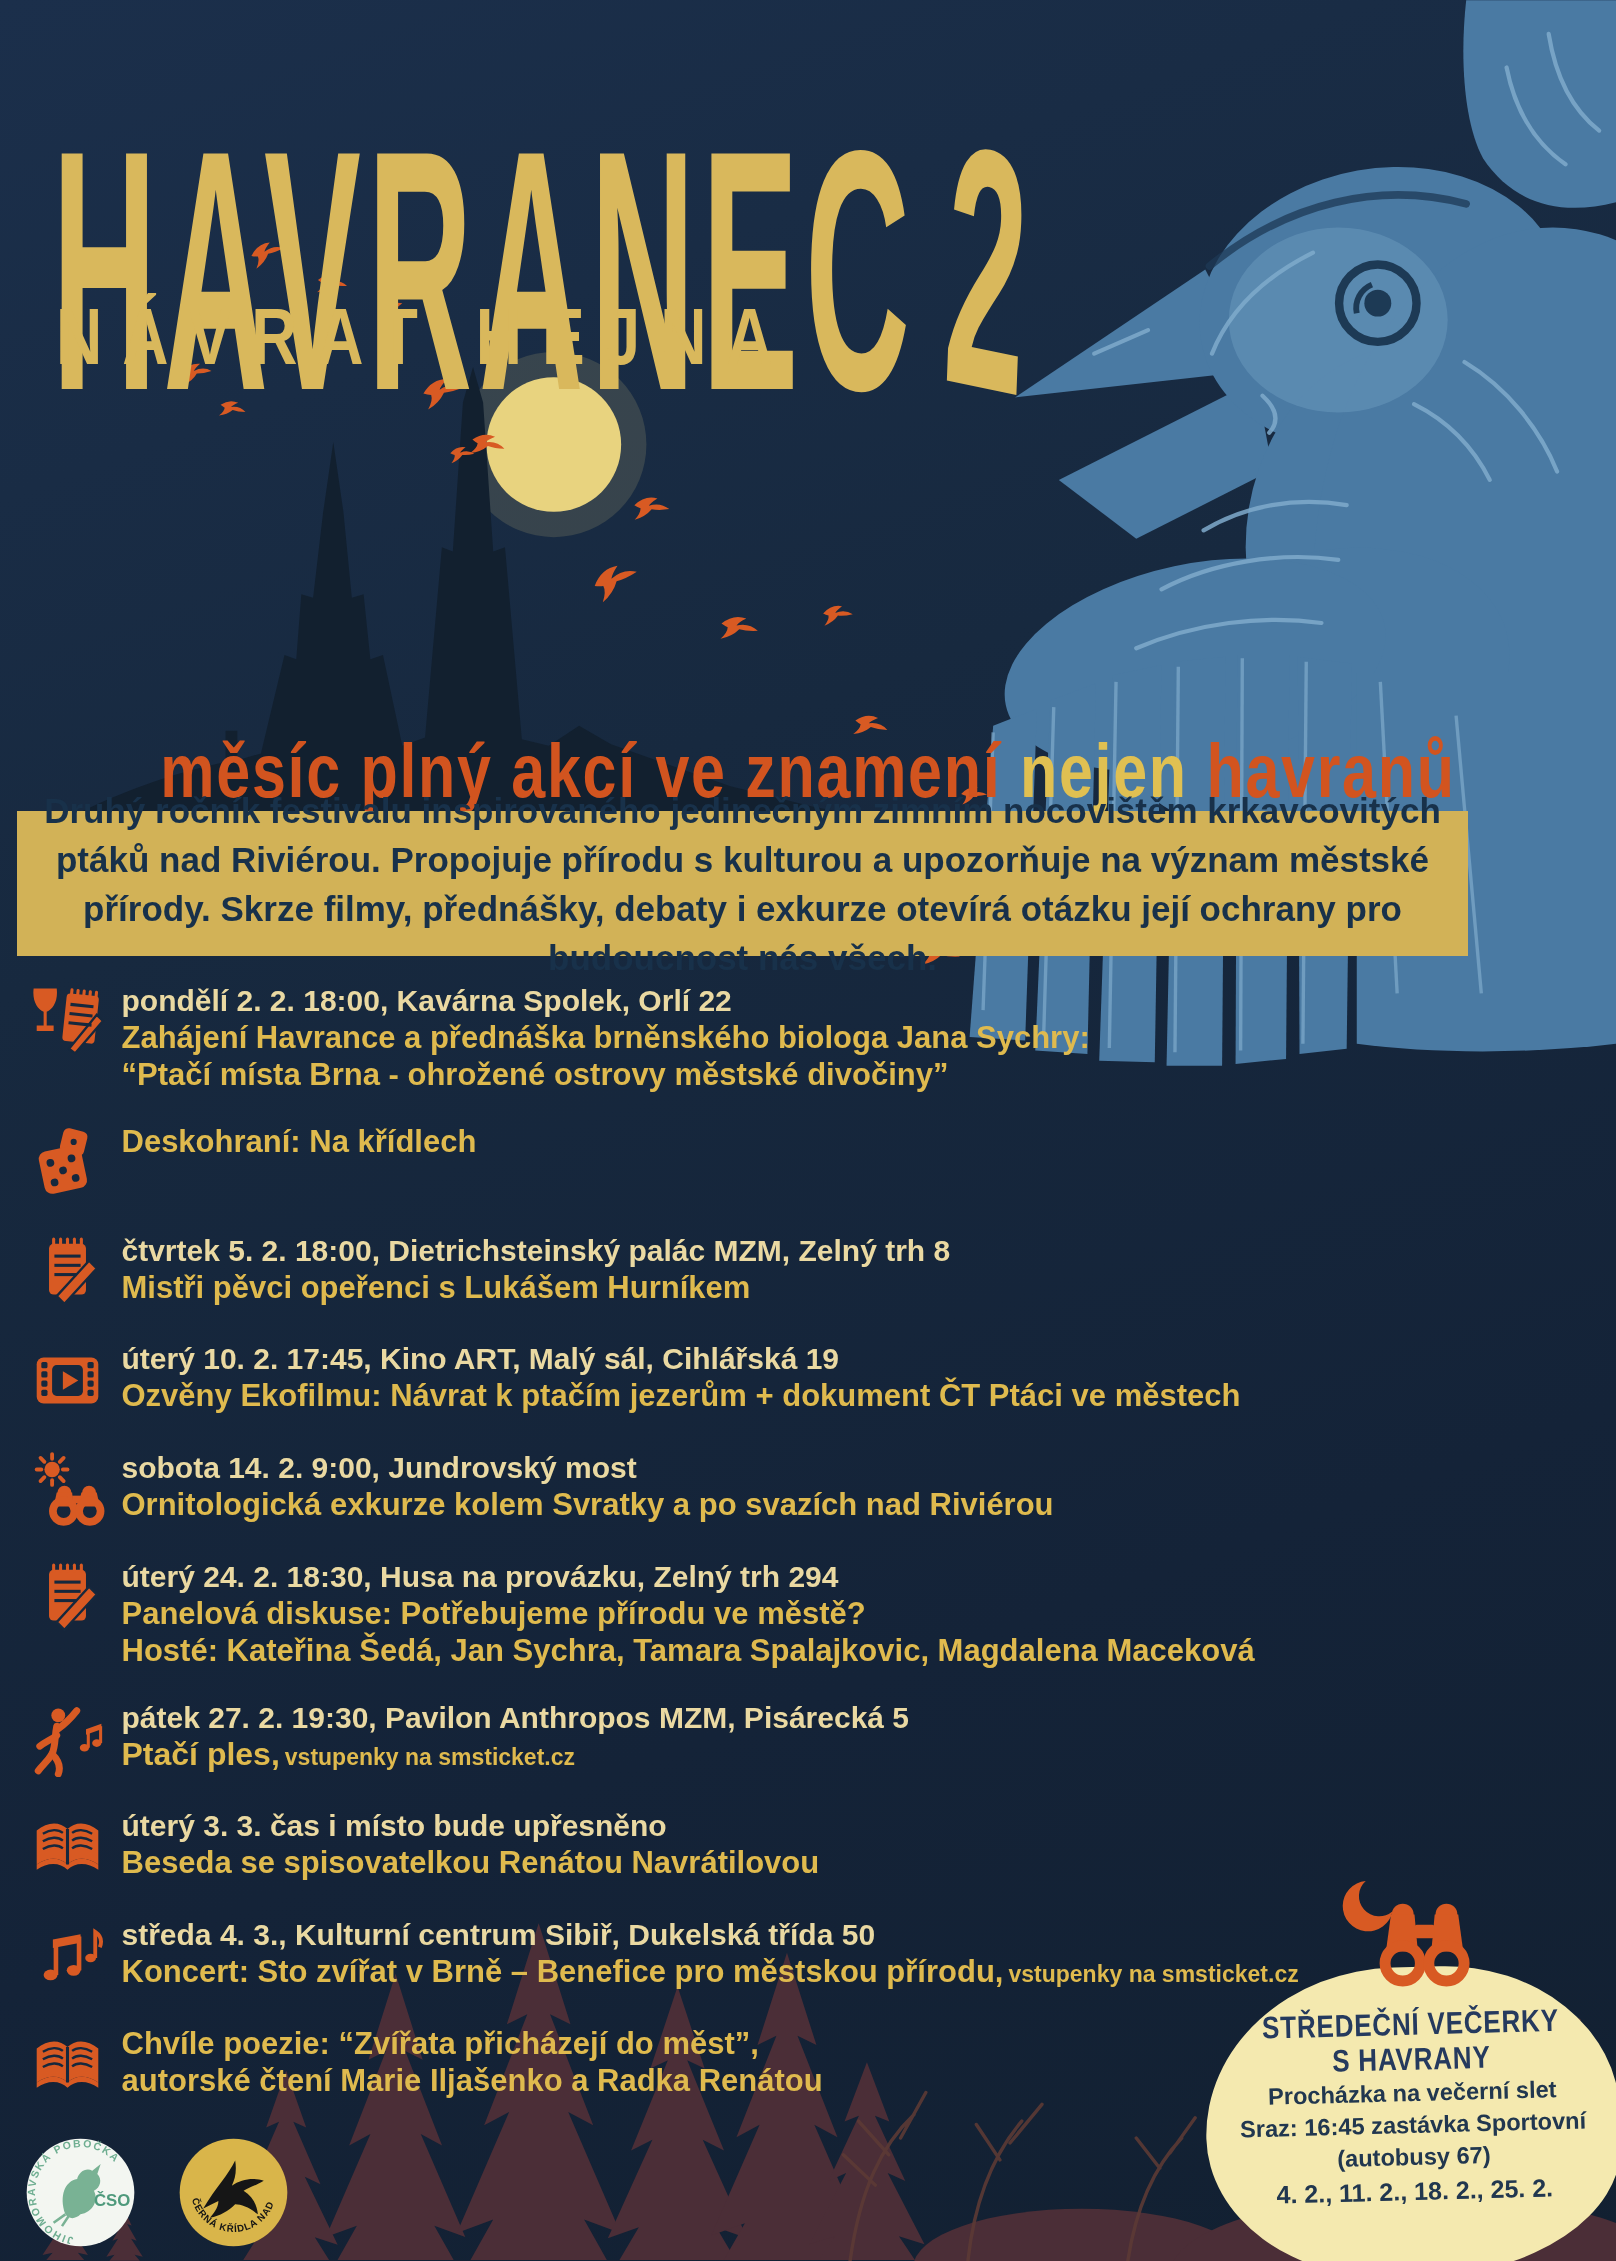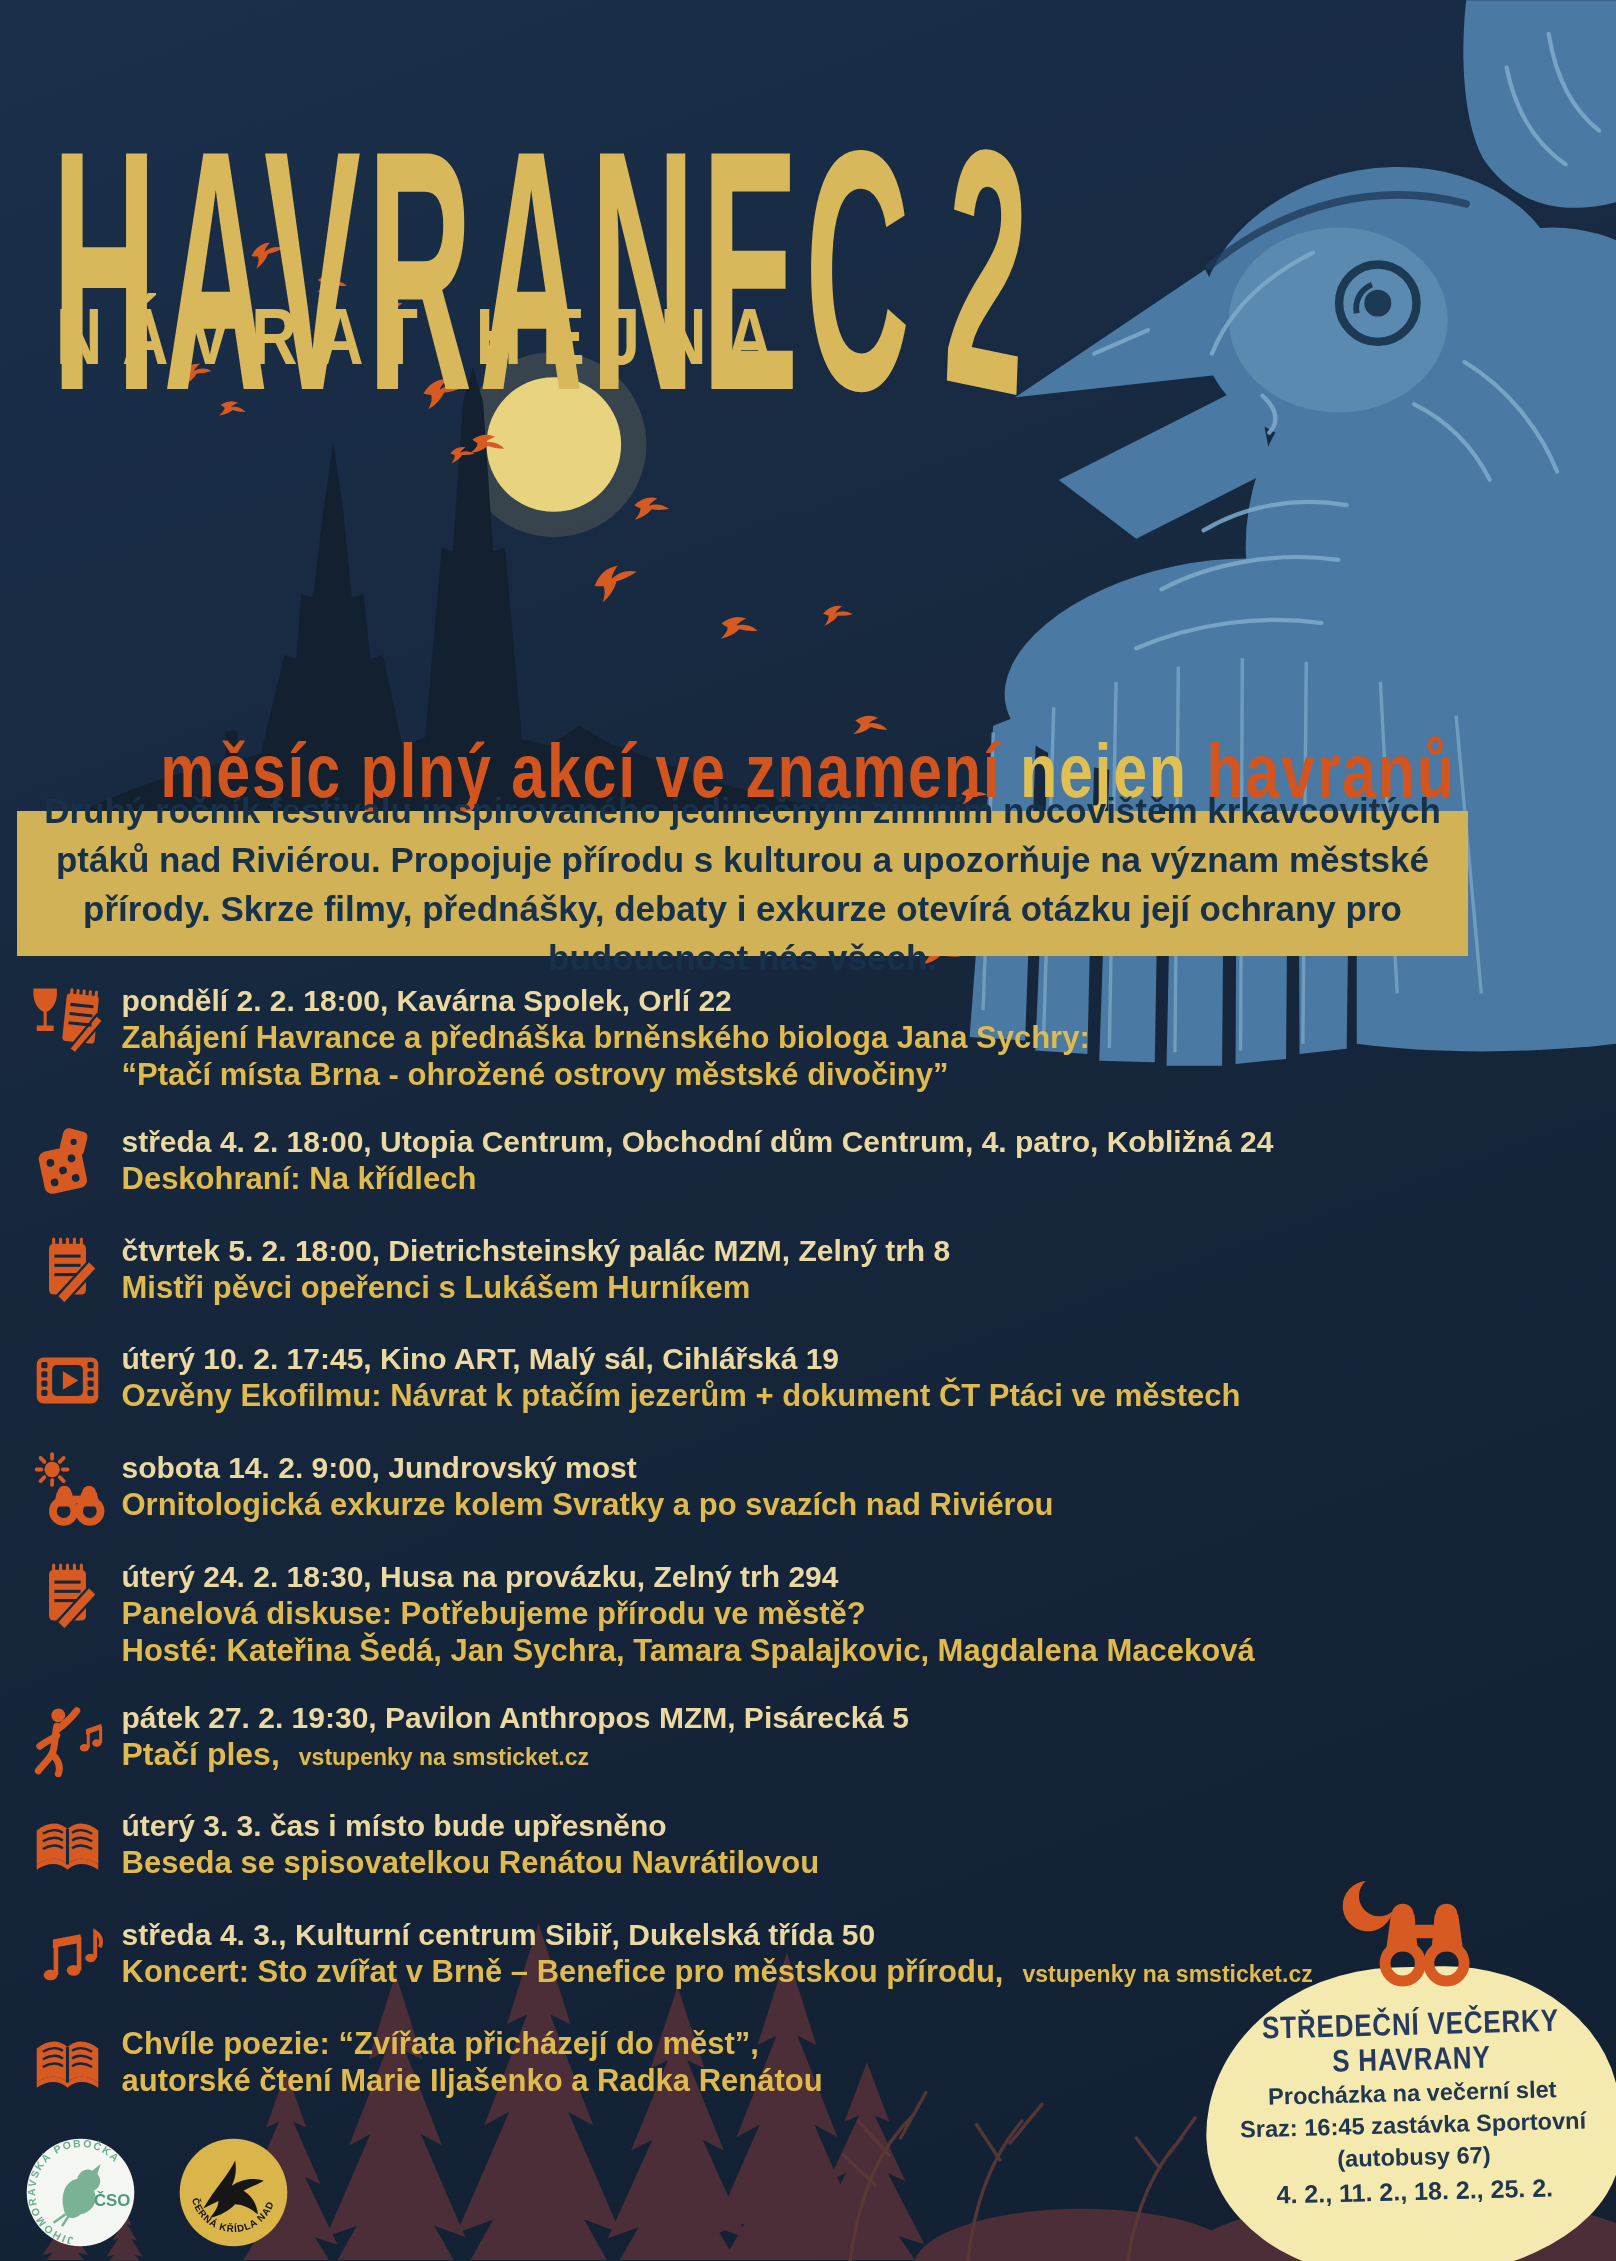--- a/index.html
+++ b/index.html
@@ -40,21 +40,21 @@
   }
   
   .events{position:absolute;left:27px;top:982px;width:1347px;}
   .event{display:flex;gap:13.5px;margin-bottom:30px;}
   .evt-icon{flex:0 0 81px;display:flex;justify-content:center;align-items:flex-start;padding-top:1.7px;}
   .evt-icon svg{width:77px;height:77px;}
   .evt-text{flex:1;}
   .evt-date{white-space:nowrap;color:#ead9a2;font-weight:700;font-size:30px;line-height:37px;}
   .evt-title{white-space:nowrap;color:#dfba4e;font-weight:700;font-size:31px;line-height:37px;}
   .evt-title .big{font-size:32px;font-weight:700;}
-  .evt-title .suffix{font-size:23px;font-weight:700;margin-left:19px;}
+  .evt-title .suffix{font-size:23px;font-weight:700;margin-left:5px;}
   
   .blob{
     position:absolute;left:1206px;top:1967px;width:414px;height:310px;
     background:#f4e9af;border-radius:50% 46% 52% 48% / 58% 52% 44% 50%;
     transform:rotate(-1.5deg);
     display:flex;flex-direction:column;align-items:center;justify-content:flex-start;
     padding-top:40px;box-sizing:border-box;text-align:center;
   }
   .blob .h1,.blob .h2{
     color:#253a5e;font-weight:800;font-size:26px;letter-spacing:0.8px;line-height:35px;
@@ -237,21 +237,20 @@
                 <circle cx="58" cy="46" r="5"></circle>
               <circle cx="30" cy="72" r="5"></circle>
                 <circle cx="58" cy="72" r="5"></circle>
                 <circle cx="44" cy="59" r="5"></circle>
             </g>
             <circle cx="58" cy="22" r="4"></circle>
           </g>
         </svg>
       </span>
       <div class="evt-text">
-        <div class="evt-date">středa 4. 2. 18:00, Utopia Centrum, Obchodní dům Centrum, 4. patro, Kobližná 24</div>
         <div class="evt-title">Deskohraní: Na křídlech</div>
       </div>
     </div>
 
     <div class="event">
       <span class="evt-icon">
         <svg viewBox="0 0 100 100">
           <g fill="#d85a23">
             <rect x="26" y="14" width="48" height="66" rx="6"></rect>
             <rect x="30" y="6" width="4" height="12" rx="2"></rect>

